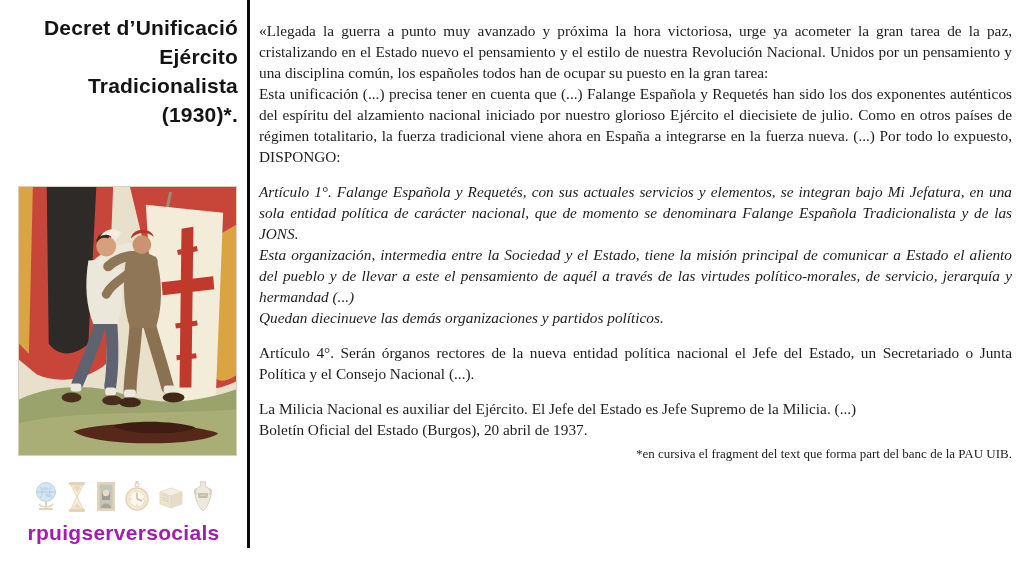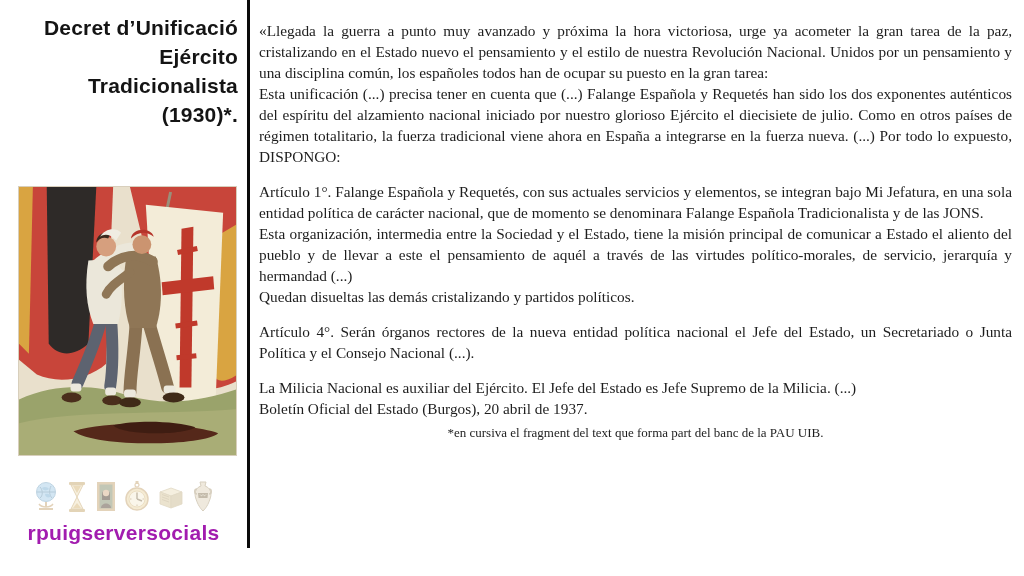--- a/index.html
+++ b/index.html
@@ -21,22 +21,22 @@
          color:#a21caf;margin-top:3px;letter-spacing:.3px;}
 
   
   .divider{position:absolute;left:247px;top:0;width:3px;height:548px;background:#0a0a0a;}
 
   
   .doc{position:absolute;left:259px;top:12px;width:753px;color:#1d1d1d;
        font-size:15.3px;line-height:21px;text-align:justify;margin-top:8px;}
   .doc p{margin:0;}
   .doc p.gap{margin-top:14px;}
-  .doc p.italic{}
-  .footnote{text-align:center;font-size:13px;margin-top:3px;color:#1d1d1d;}
+  .doc p.italic{font-style:italic;}
+  .footnote{text-align:right;font-size:13px;margin-top:3px;color:#1d1d1d;}
 </style>
 </head>
 <body>
 
 <div class="stage">
 
   <div class="sidebar">
 
     <div class="title">
       <div>Decret d’Unificació</div>
@@ -154,20 +154,20 @@
     </div>
   </div>
 
   <div class="divider"></div>
 
   <div class="doc">
     <p>«Llegada la guerra a punto muy avanzado y próxima la hora victoriosa, urge ya acometer la gran tarea de la paz, cristalizando en el Estado nuevo el pensamiento y el estilo de nuestra Revolución Nacional. Unidos por un pensamiento y una disciplina común, los españoles todos han de ocupar su puesto en la gran tarea:</p>
     <p>Esta unificación (...) precisa tener en cuenta que (...) Falange Española y Requetés han sido los dos exponentes auténticos del espíritu del alzamiento nacional iniciado por nuestro glorioso Ejército el diecisiete de julio. Como en otros países de régimen totalitario, la fuerza tradicional viene ahora en España a integrarse en la fuerza nueva.  (...) Por todo lo expuesto, DISPONGO:</p>
     <p class="italic gap">Artículo 1°. Falange Española y Requetés, con sus actuales servicios y elementos, se integran bajo Mi Jefatura, en una sola entidad política de carácter nacional, que de momento se denominara Falange Española Tradicionalista y de las JONS.</p>
     <p class="italic">Esta organización, intermedia entre la Sociedad y el Estado, tiene la misión principal de comunicar a Estado el aliento del pueblo y de llevar a este el pensamiento de aquél a través de las virtudes político-morales, de servicio, jerarquía y hermandad (...)</p>
-    <p class="italic">Quedan disueltas las demás cristalizando y partidos políticos.</p>
+    <p class="italic">Quedan diecinueve las demás organizaciones y partidos políticos.</p>
     <p class="gap">Artículo 4°. Serán órganos rectores de la nueva entidad política nacional el Jefe del Estado, un Secretariado o Junta Política y el Consejo Nacional (...).</p>
     <p class="gap">La Milicia Nacional es auxiliar del Ejército. El Jefe del Estado es Jefe Supremo de la Milicia. (...)</p>
     <p>Boletín Oficial del Estado (Burgos), 20 abril de 1937.</p>
     <div class="footnote">*en cursiva el fragment del text que forma part del banc de la PAU UIB.</div>
   </div>
 
 </div>
 
 </body></html>

